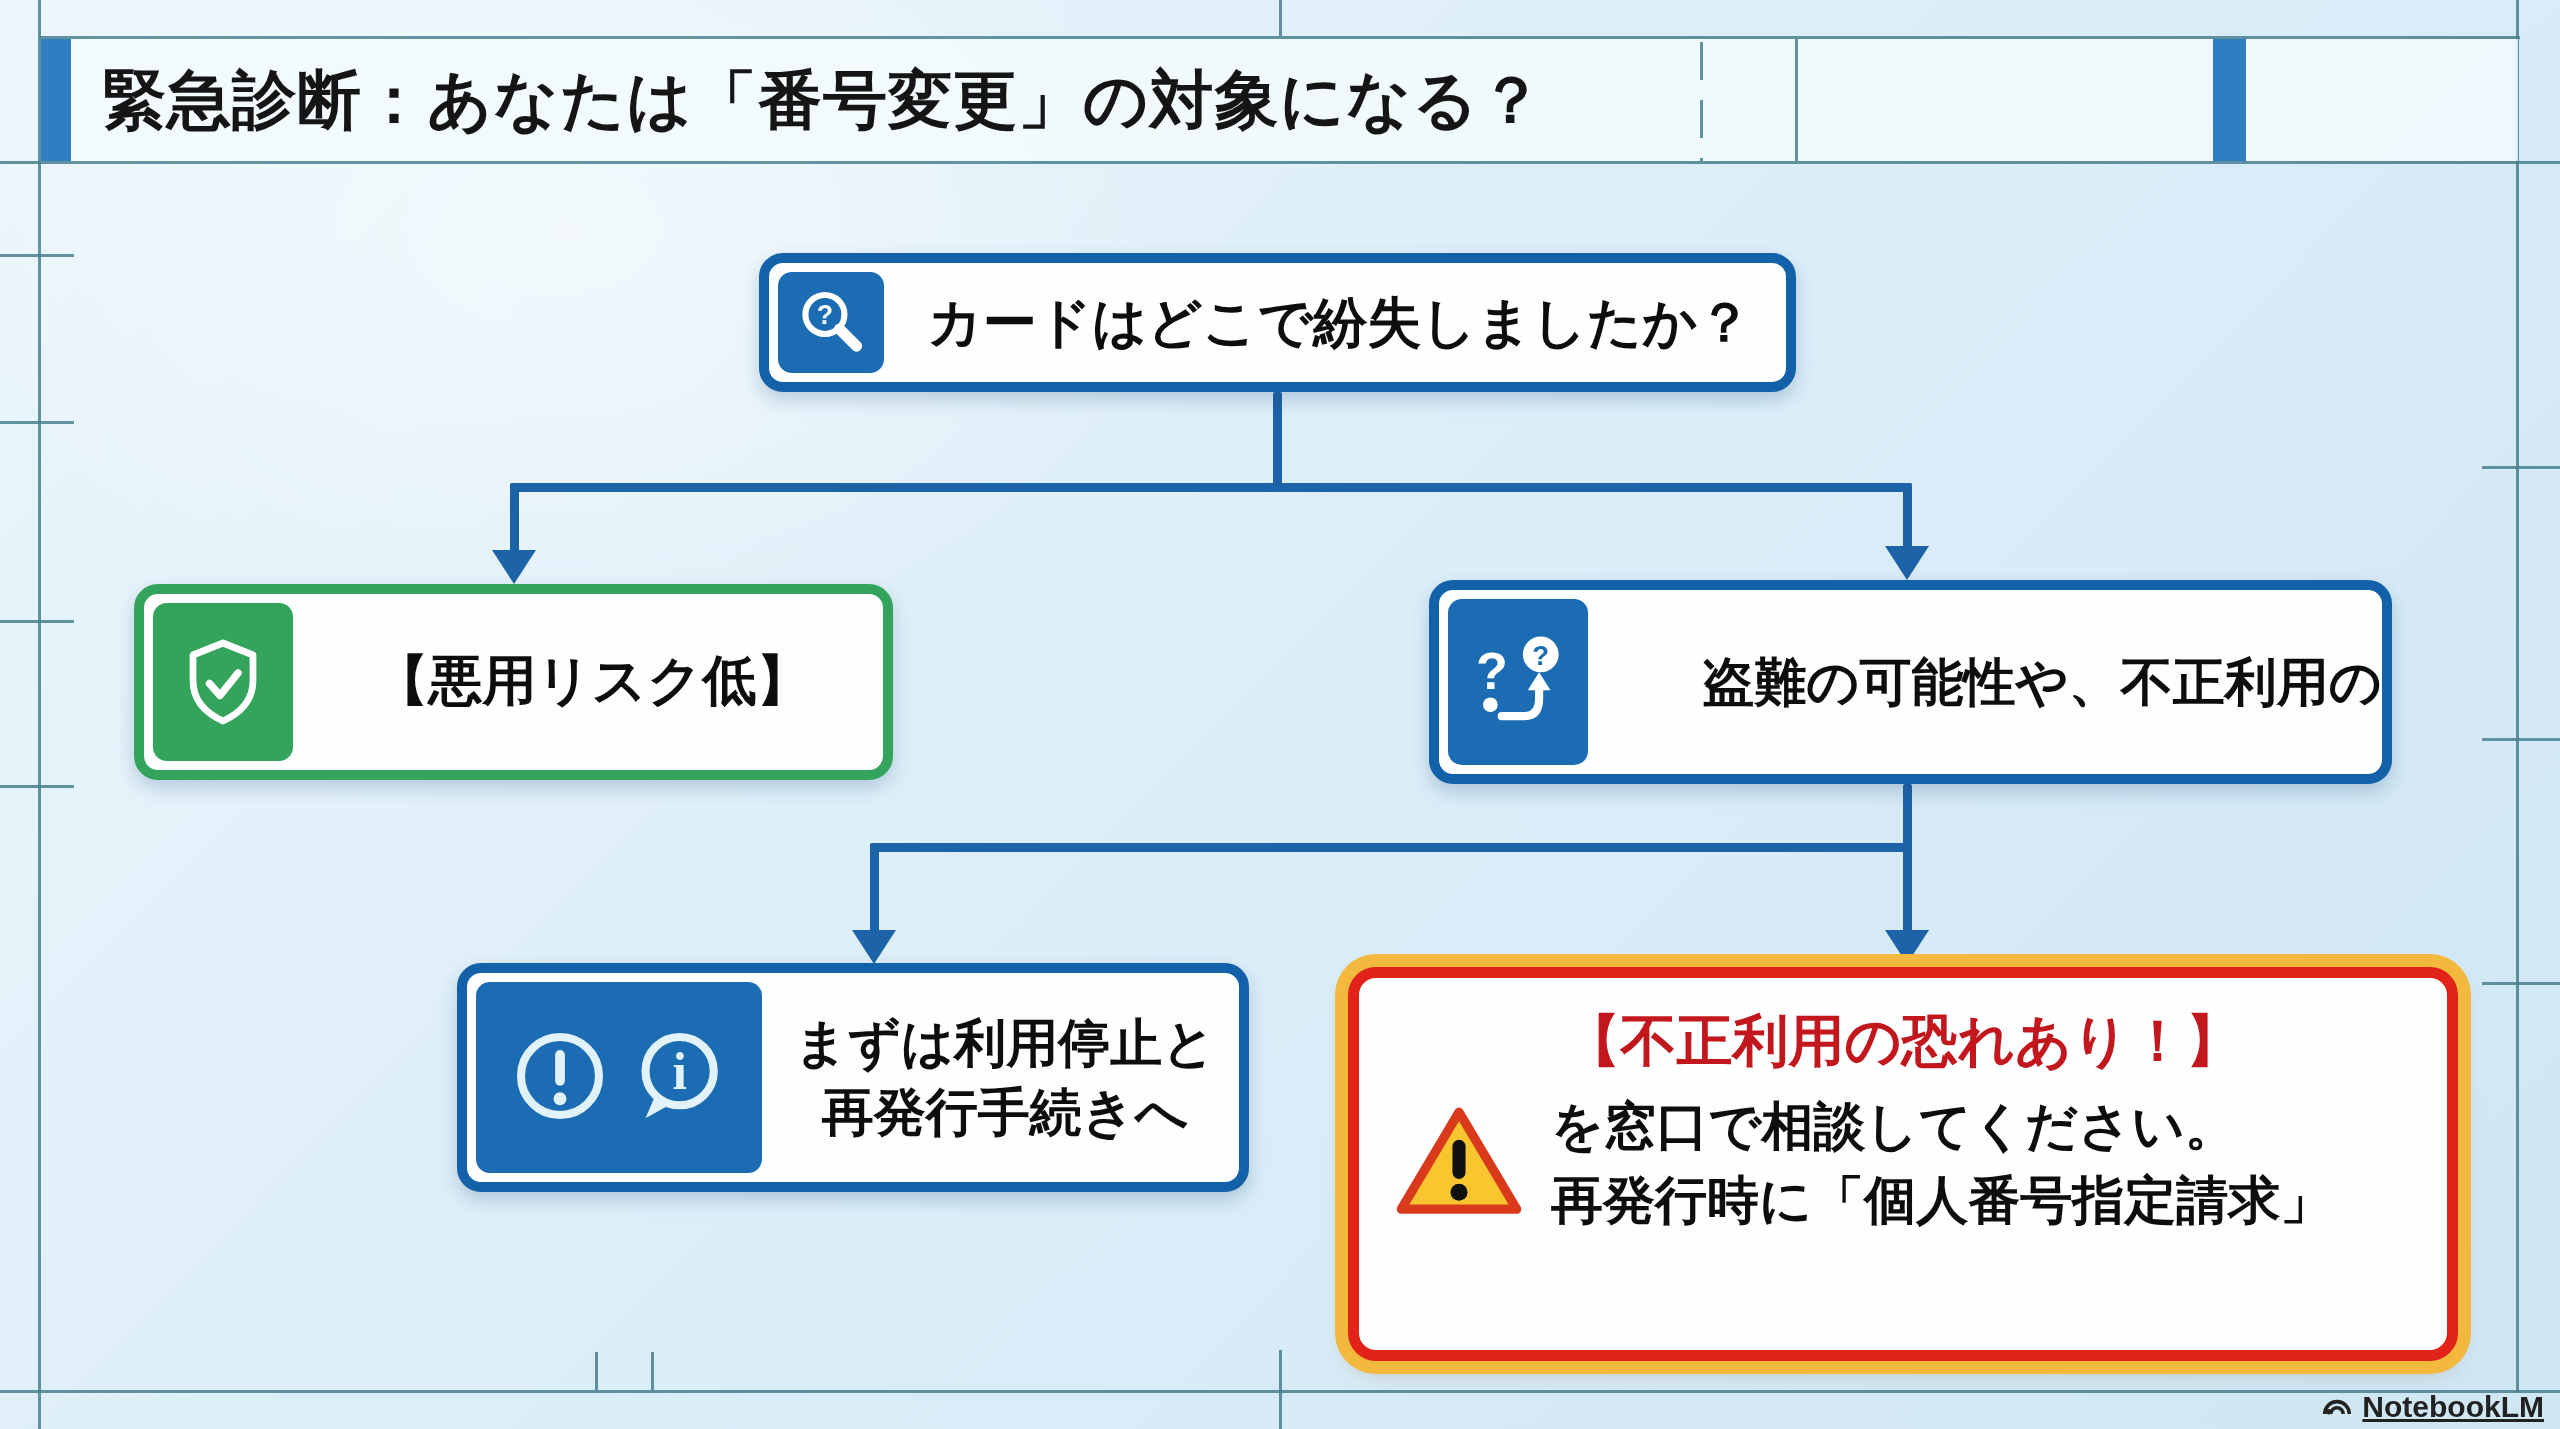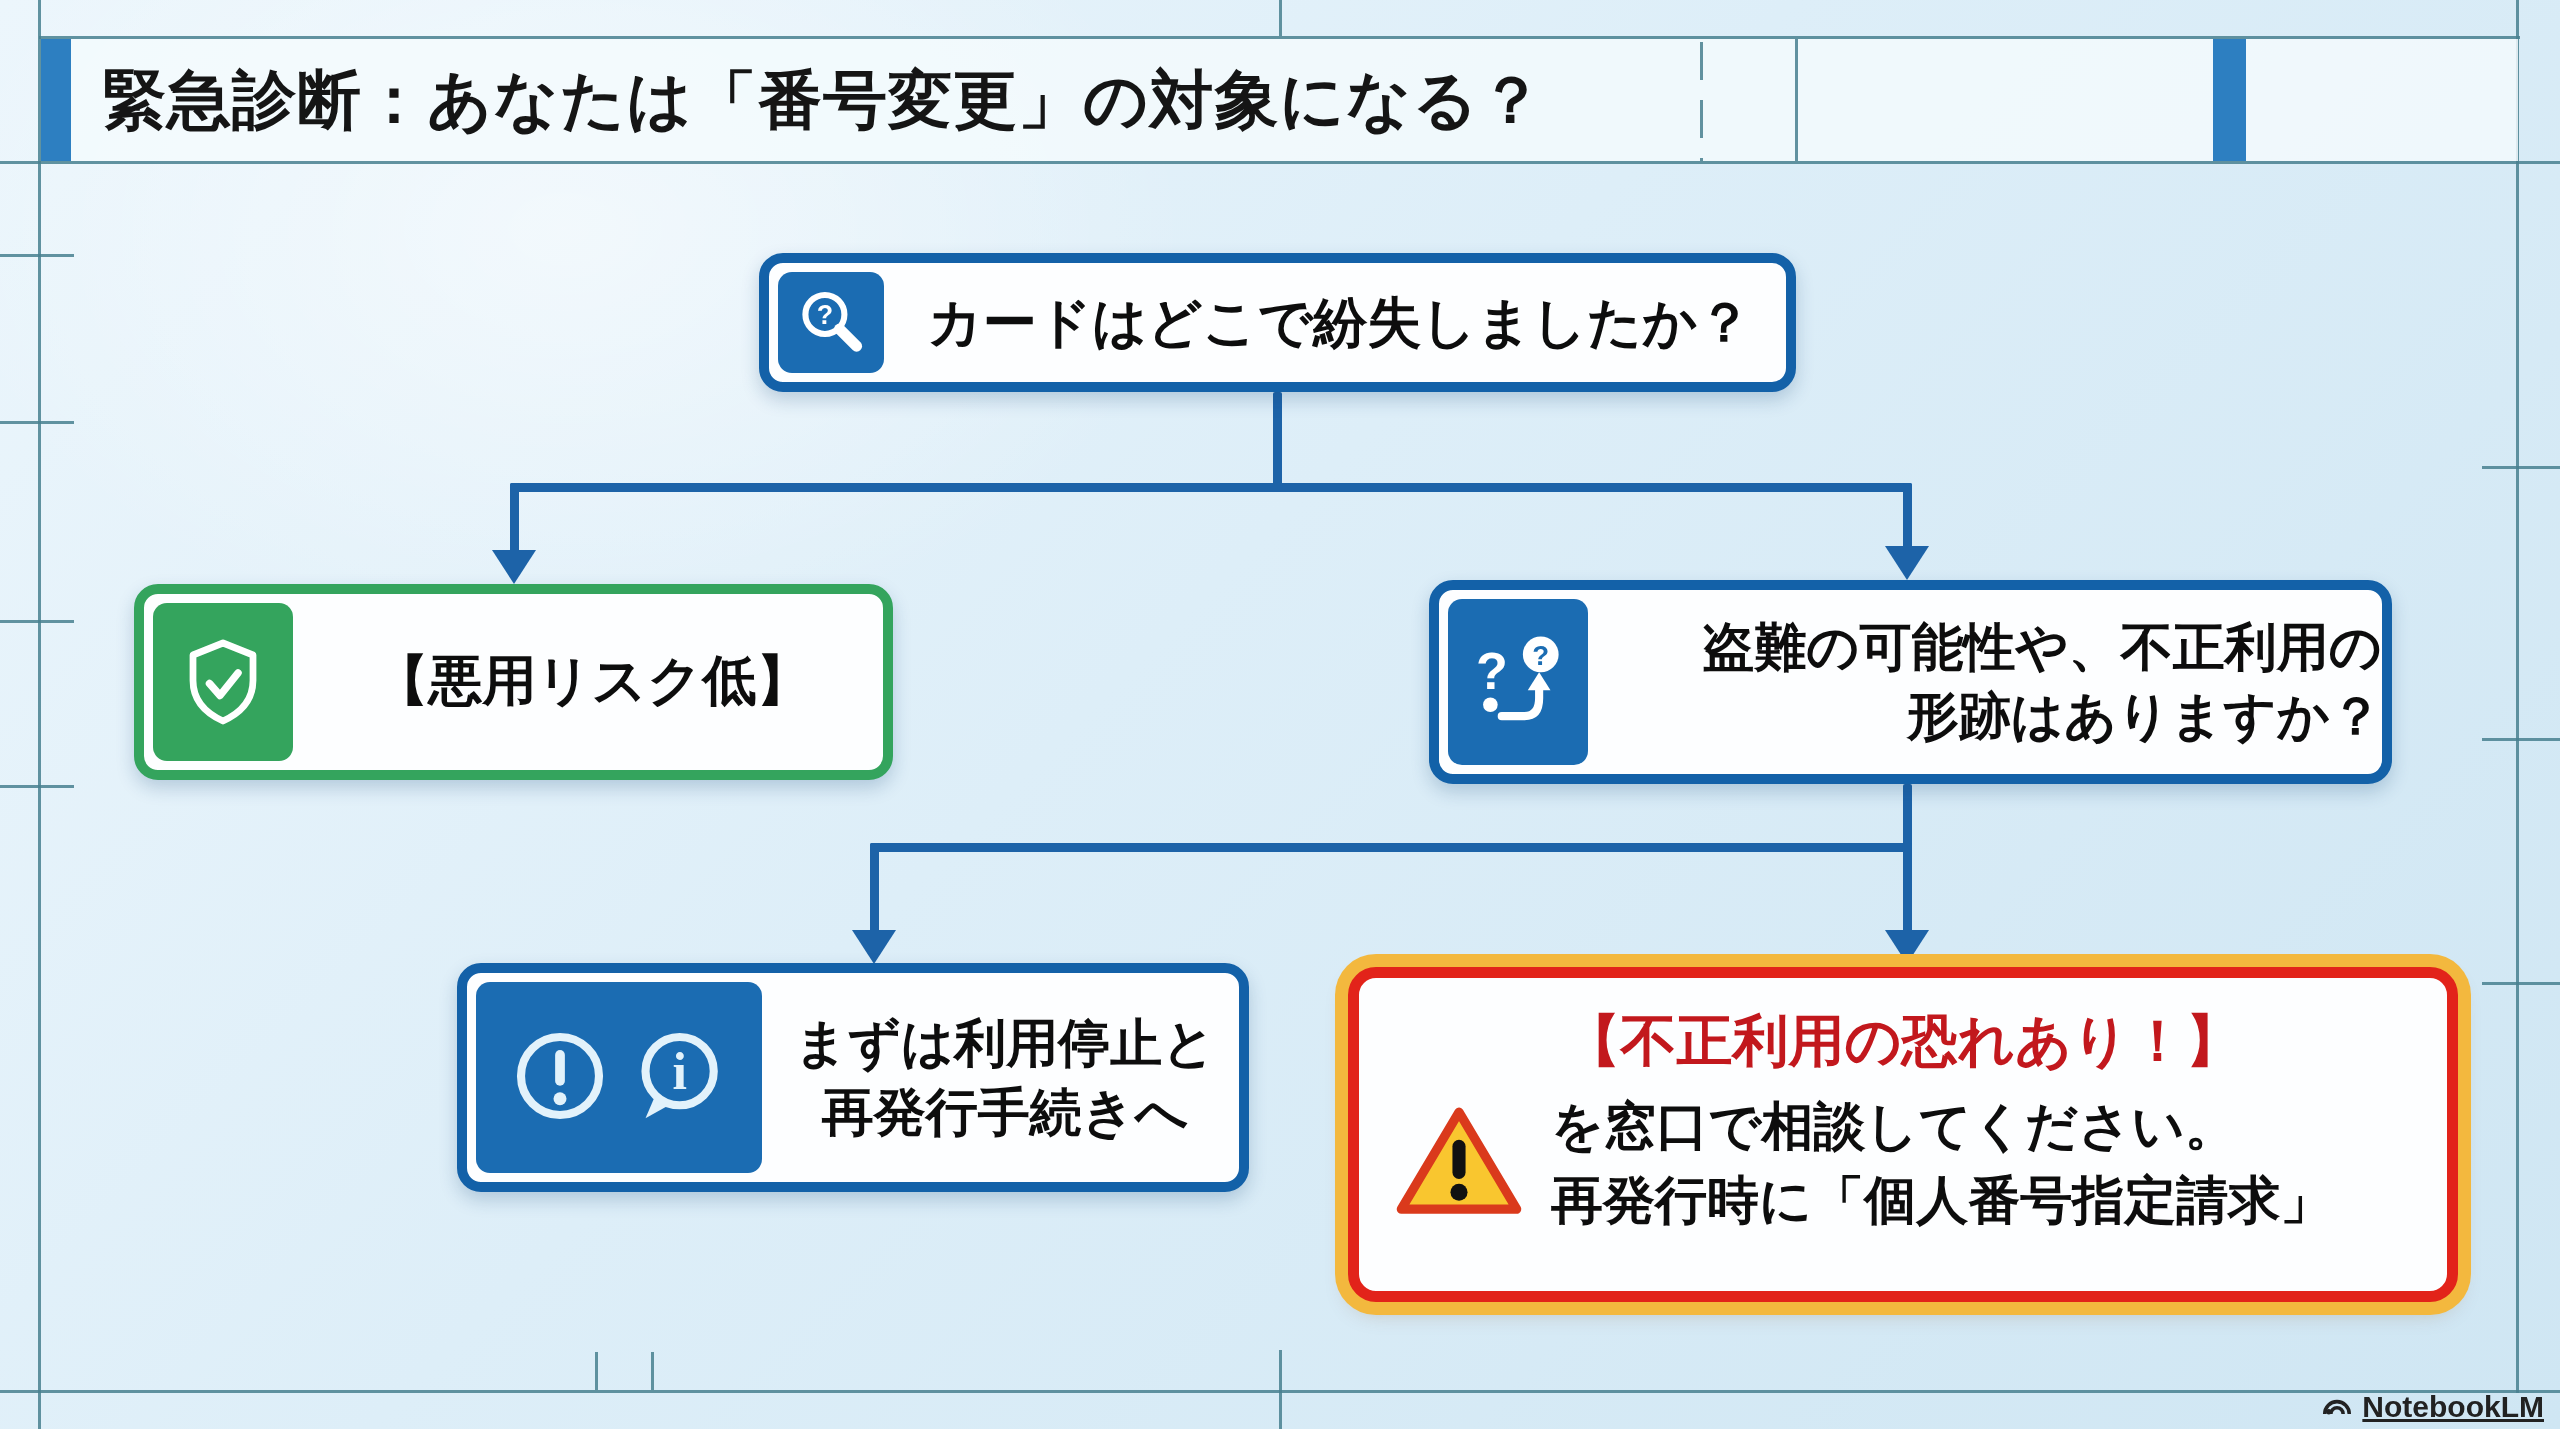--- a/index.html
+++ b/index.html
@@ -116,21 +116,20 @@
         <text x="16" y="36" font-size="32" font-weight="bold" fill="#fff" text-anchor="middle">?</text>
         <circle cx="15" cy="46" r="4.5" fill="#fff"></circle>
         <path d="M22 53 H36 C43 53 45 48 45 42 V35" fill="none" stroke="#fff" stroke-width="5" stroke-linecap="round"></path>
         <polygon points="45,26 38,37 52,37" fill="#fff"></polygon>
         <circle cx="46" cy="15" r="11" fill="#fff"></circle>
         <text x="46" y="21.5" font-size="17" font-weight="bold" fill="#1b6cb2" text-anchor="middle">?</text>
       </svg>
     </div>
     <div class="node-text left fs52">
       <div>盗難の可能性や、不正利用の</div>
-      <div>形跡はありますか？</div>
     </div>
   </div>
 
   <div class="node" style="left:457px;top:963px;width:792px;height:229px;">
     <div class="icon-panel" style="width:286px;height:191px;">
       <span>
         <svg width="104" height="104" viewBox="0 0 64 64">
           <circle cx="32" cy="32" r="24" fill="none" stroke="#e2f2fb" stroke-width="5"></circle>
           <rect x="29" y="16" width="6" height="22" rx="3" fill="#e2f2fb"></rect>
           <circle cx="32" cy="46" r="4" fill="#e2f2fb"></circle>
@@ -143,21 +142,21 @@
           <text x="33" y="40" font-size="32" font-weight="bold" fill="#e2f2fb" text-anchor="middle" font-family="'Liberation Serif','DejaVu Serif',serif">i</text>
         </svg>
       </span>
     </div>
     <div class="node-text fs52">
       <div>まずは利用停止と</div>
       <div>再発行手続きへ</div>
     </div>
   </div>
 
-  <div class="node red" style="left:1348px;top:967px;width:1110px;height:335px;">
+  <div class="node red" style="left:1348px;top:967px;width:1110px;height:394px;">
     <div class="warn-head">【不正利用の恐れあり！】</div>
     <div class="warn-row">
       <span>
         <svg width="132" height="118" viewBox="0 0 100 90">
           <path d="M50 7 L94 81 H6 Z" fill="#f9c62f" stroke="#da3a1c" stroke-width="7" stroke-linejoin="round"></path>
           <rect x="45" y="28" width="10" height="30" rx="5" fill="#111"></rect>
           <circle cx="50" cy="68" r="6.5" fill="#111"></circle>
         </svg>
       </span>
       <div class="warn-text">

